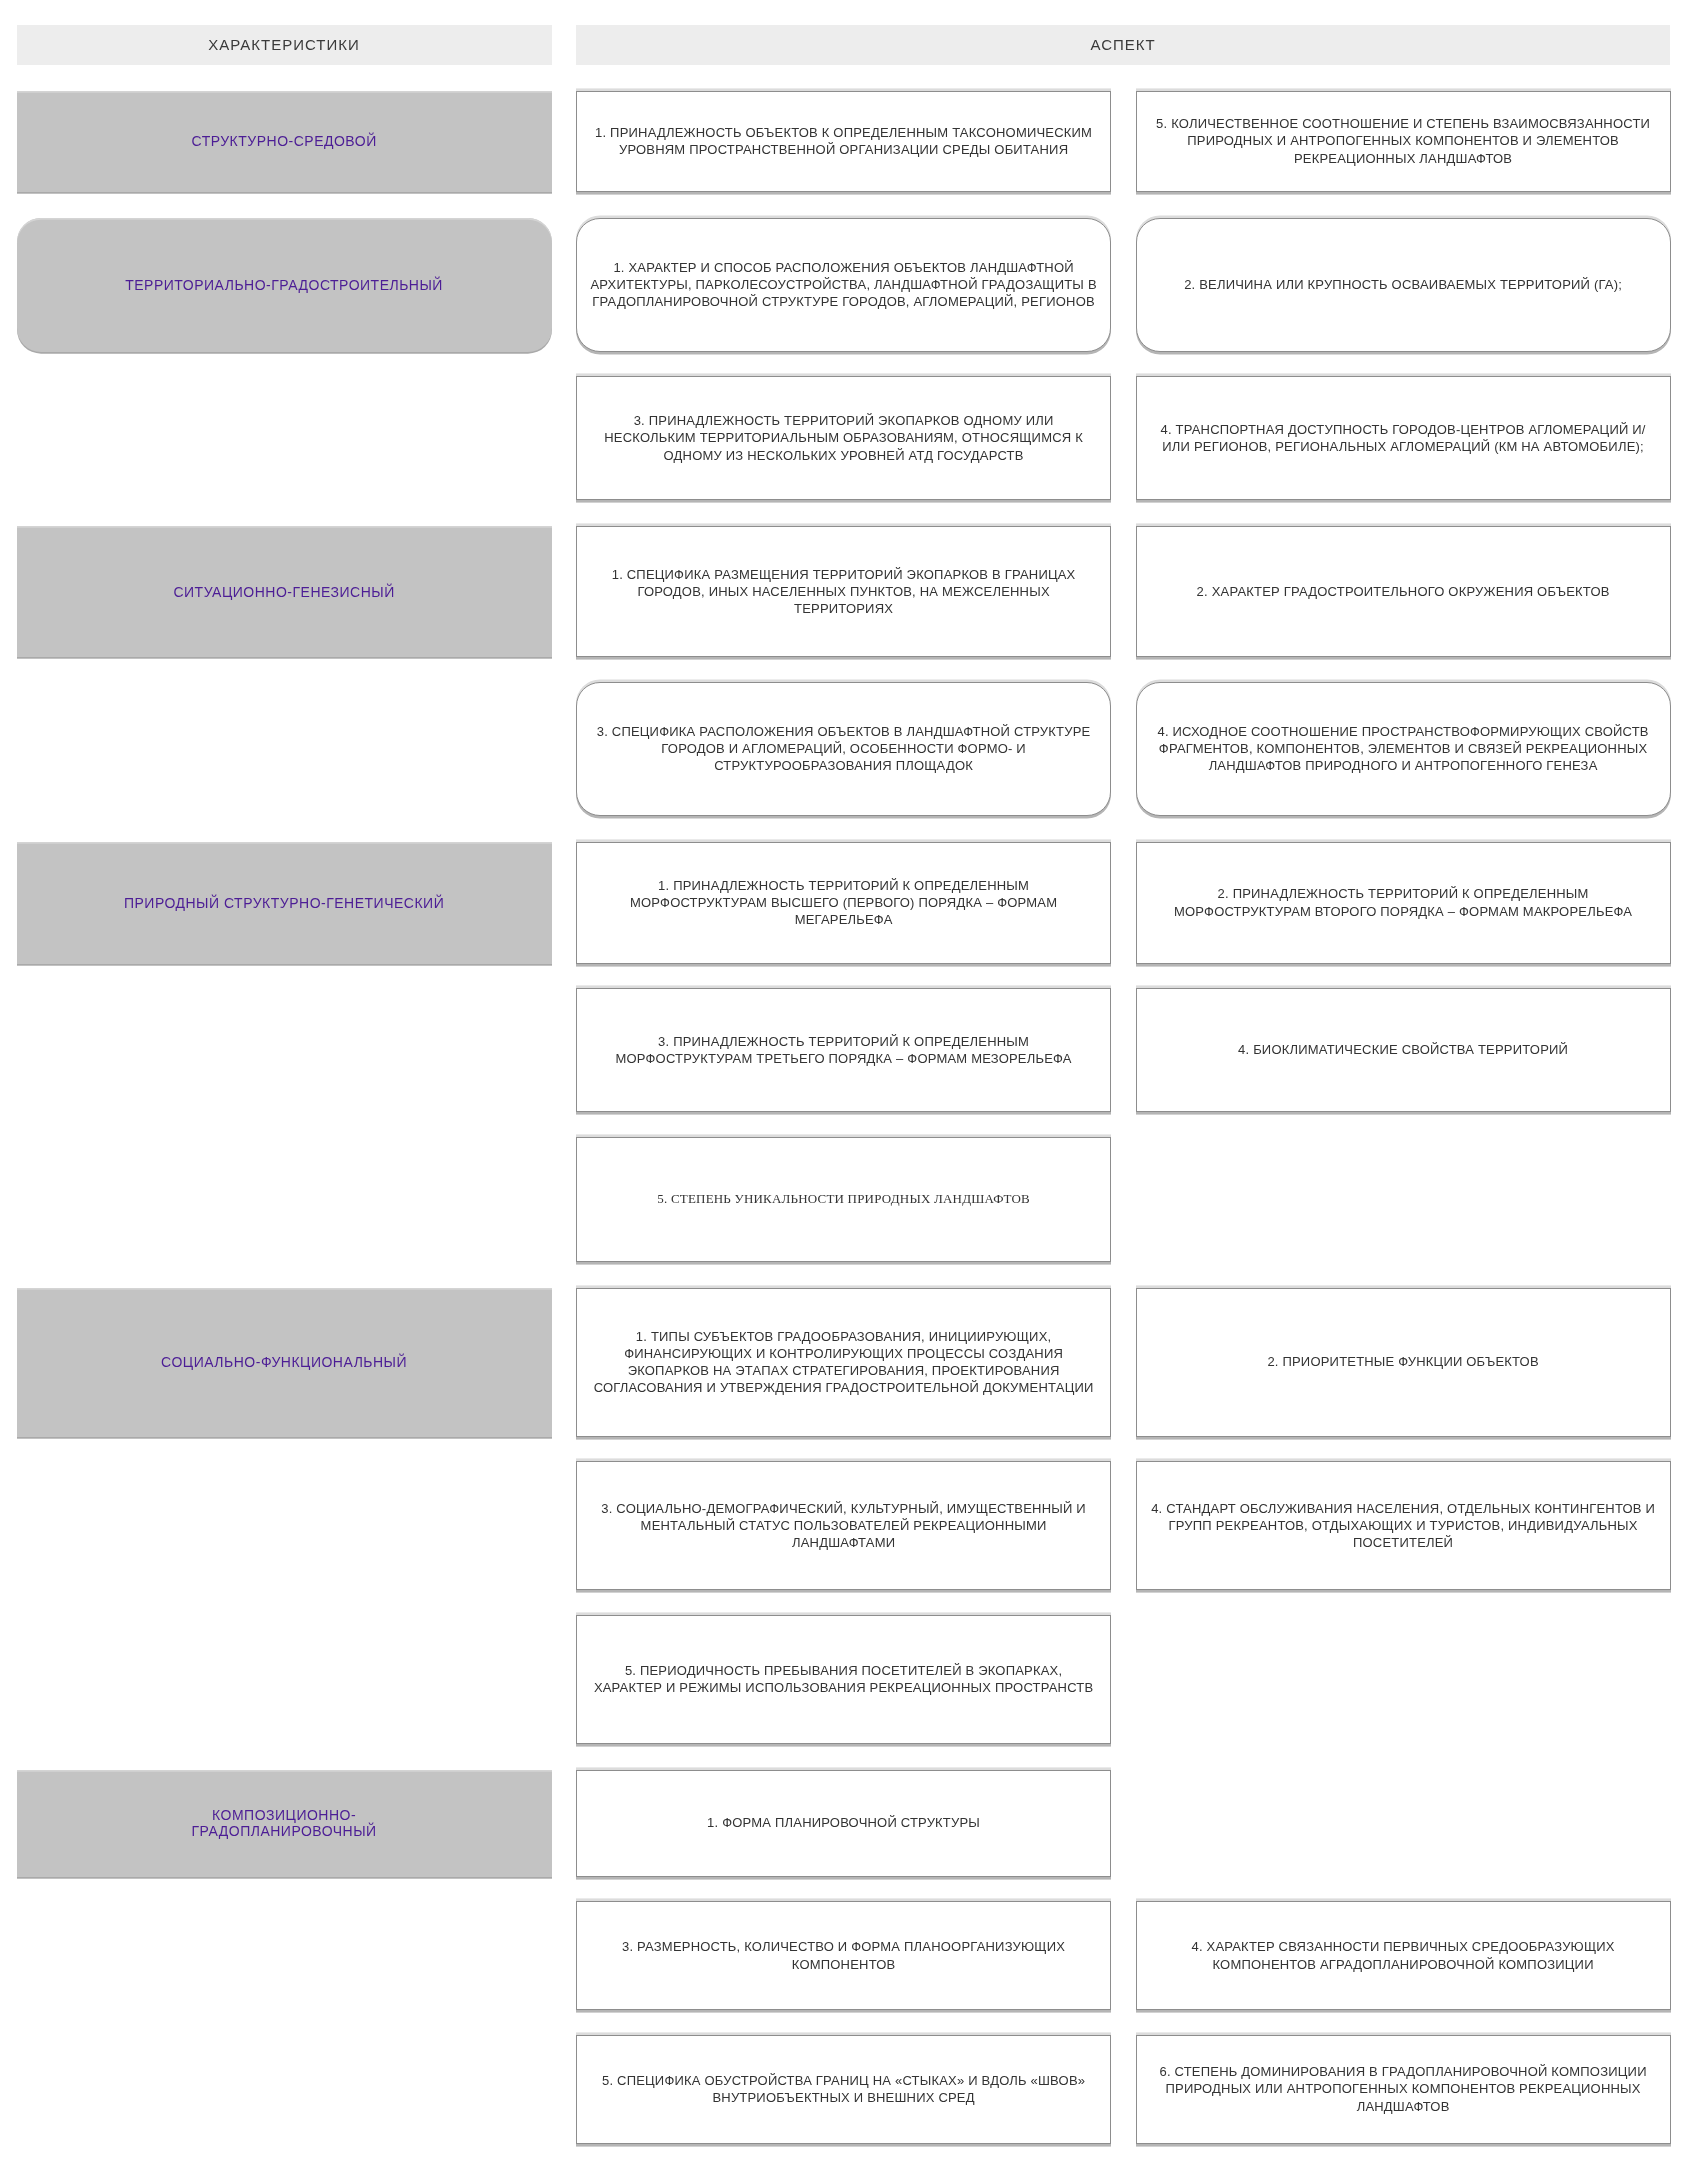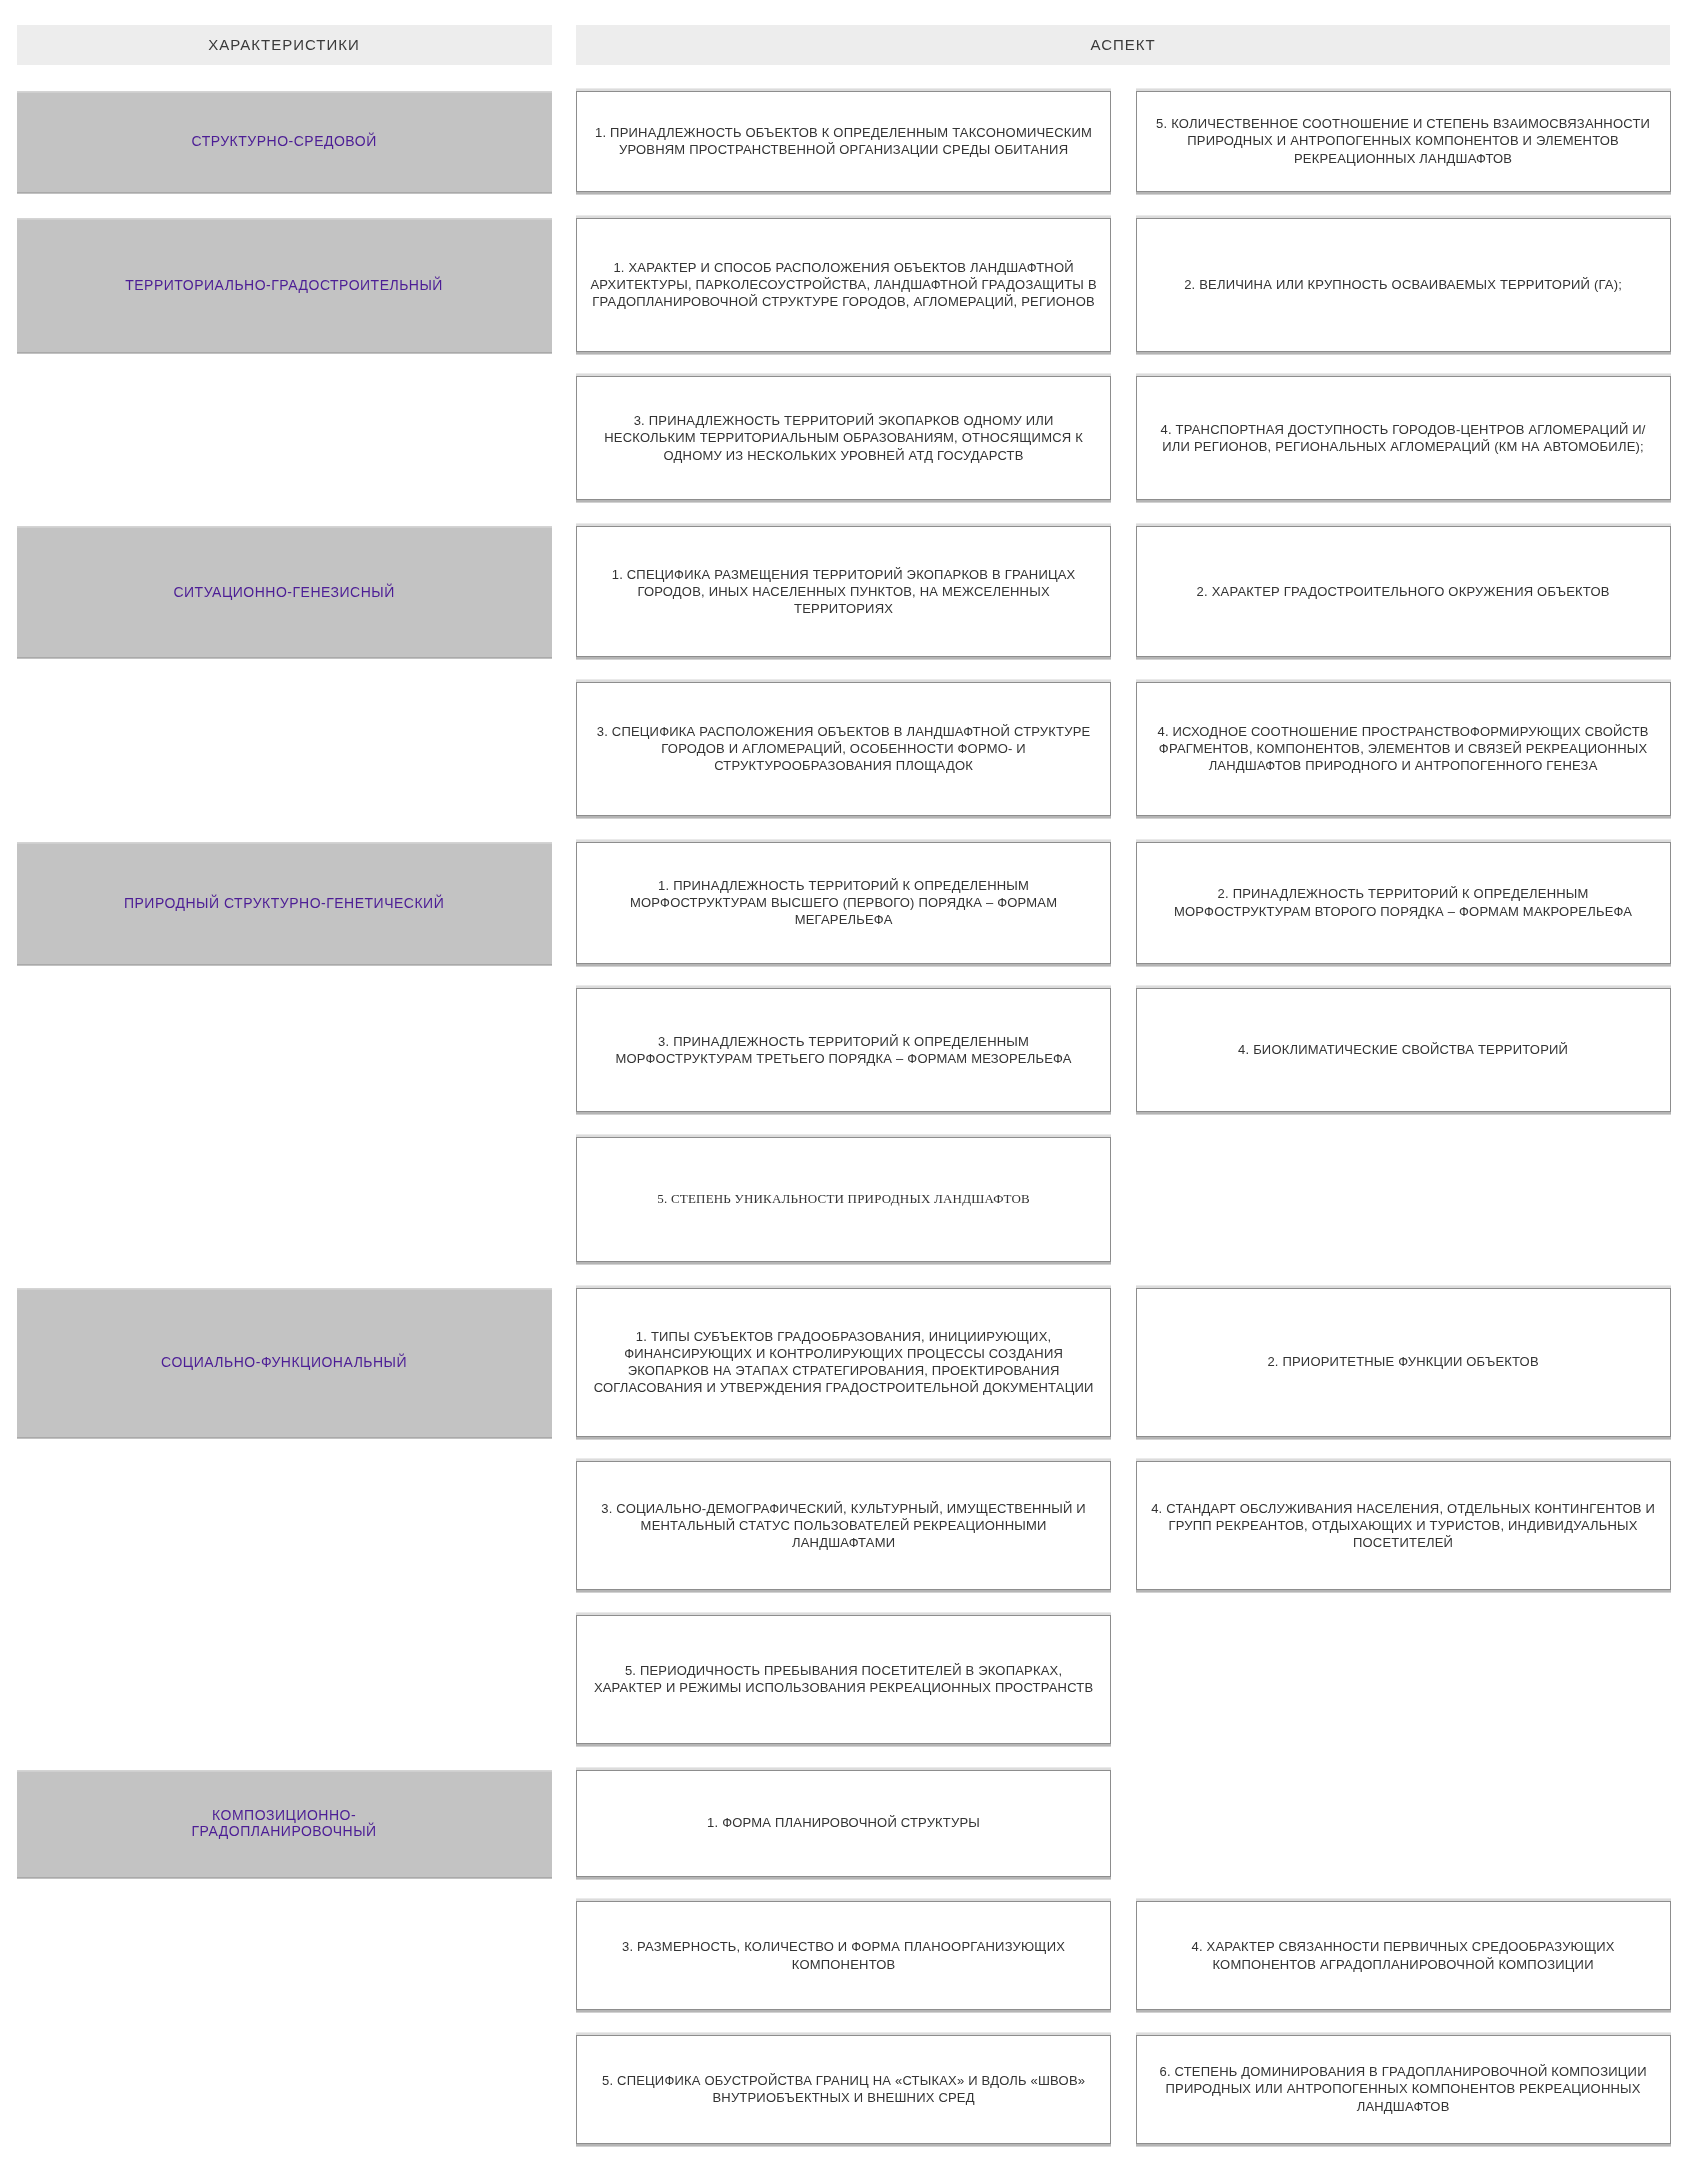--- a/index.html
+++ b/index.html
@@ -71,21 +71,21 @@
   .col3 { grid-column: 3; }
   
   .mh116 { min-height: 101px; }
   .mh123 { min-height: 107px; }
   .mh125 { min-height: 109px; }
   .mh140 { min-height: 122px; }
   .mh142 { min-height: 124px; }
   .mh143 { min-height: 125px; font-family: Liberation Serif, serif; }
   .mh148 { min-height: 129px; }
   .mh150 { min-height: 131px; }
-  .mh153 { min-height: 134px; }
+  .mh153 { min-height: 134px; border-radius: 24px; }
   .mh171 { min-height: 149px; }
 </style>
 </head>
 <body>
 
 <div>
 
   <div class="hdr-row">
     <div class="hdr">ХАРАКТЕРИСТИКИ</div>
     <div class="hdr">АСПЕКТ</div>

